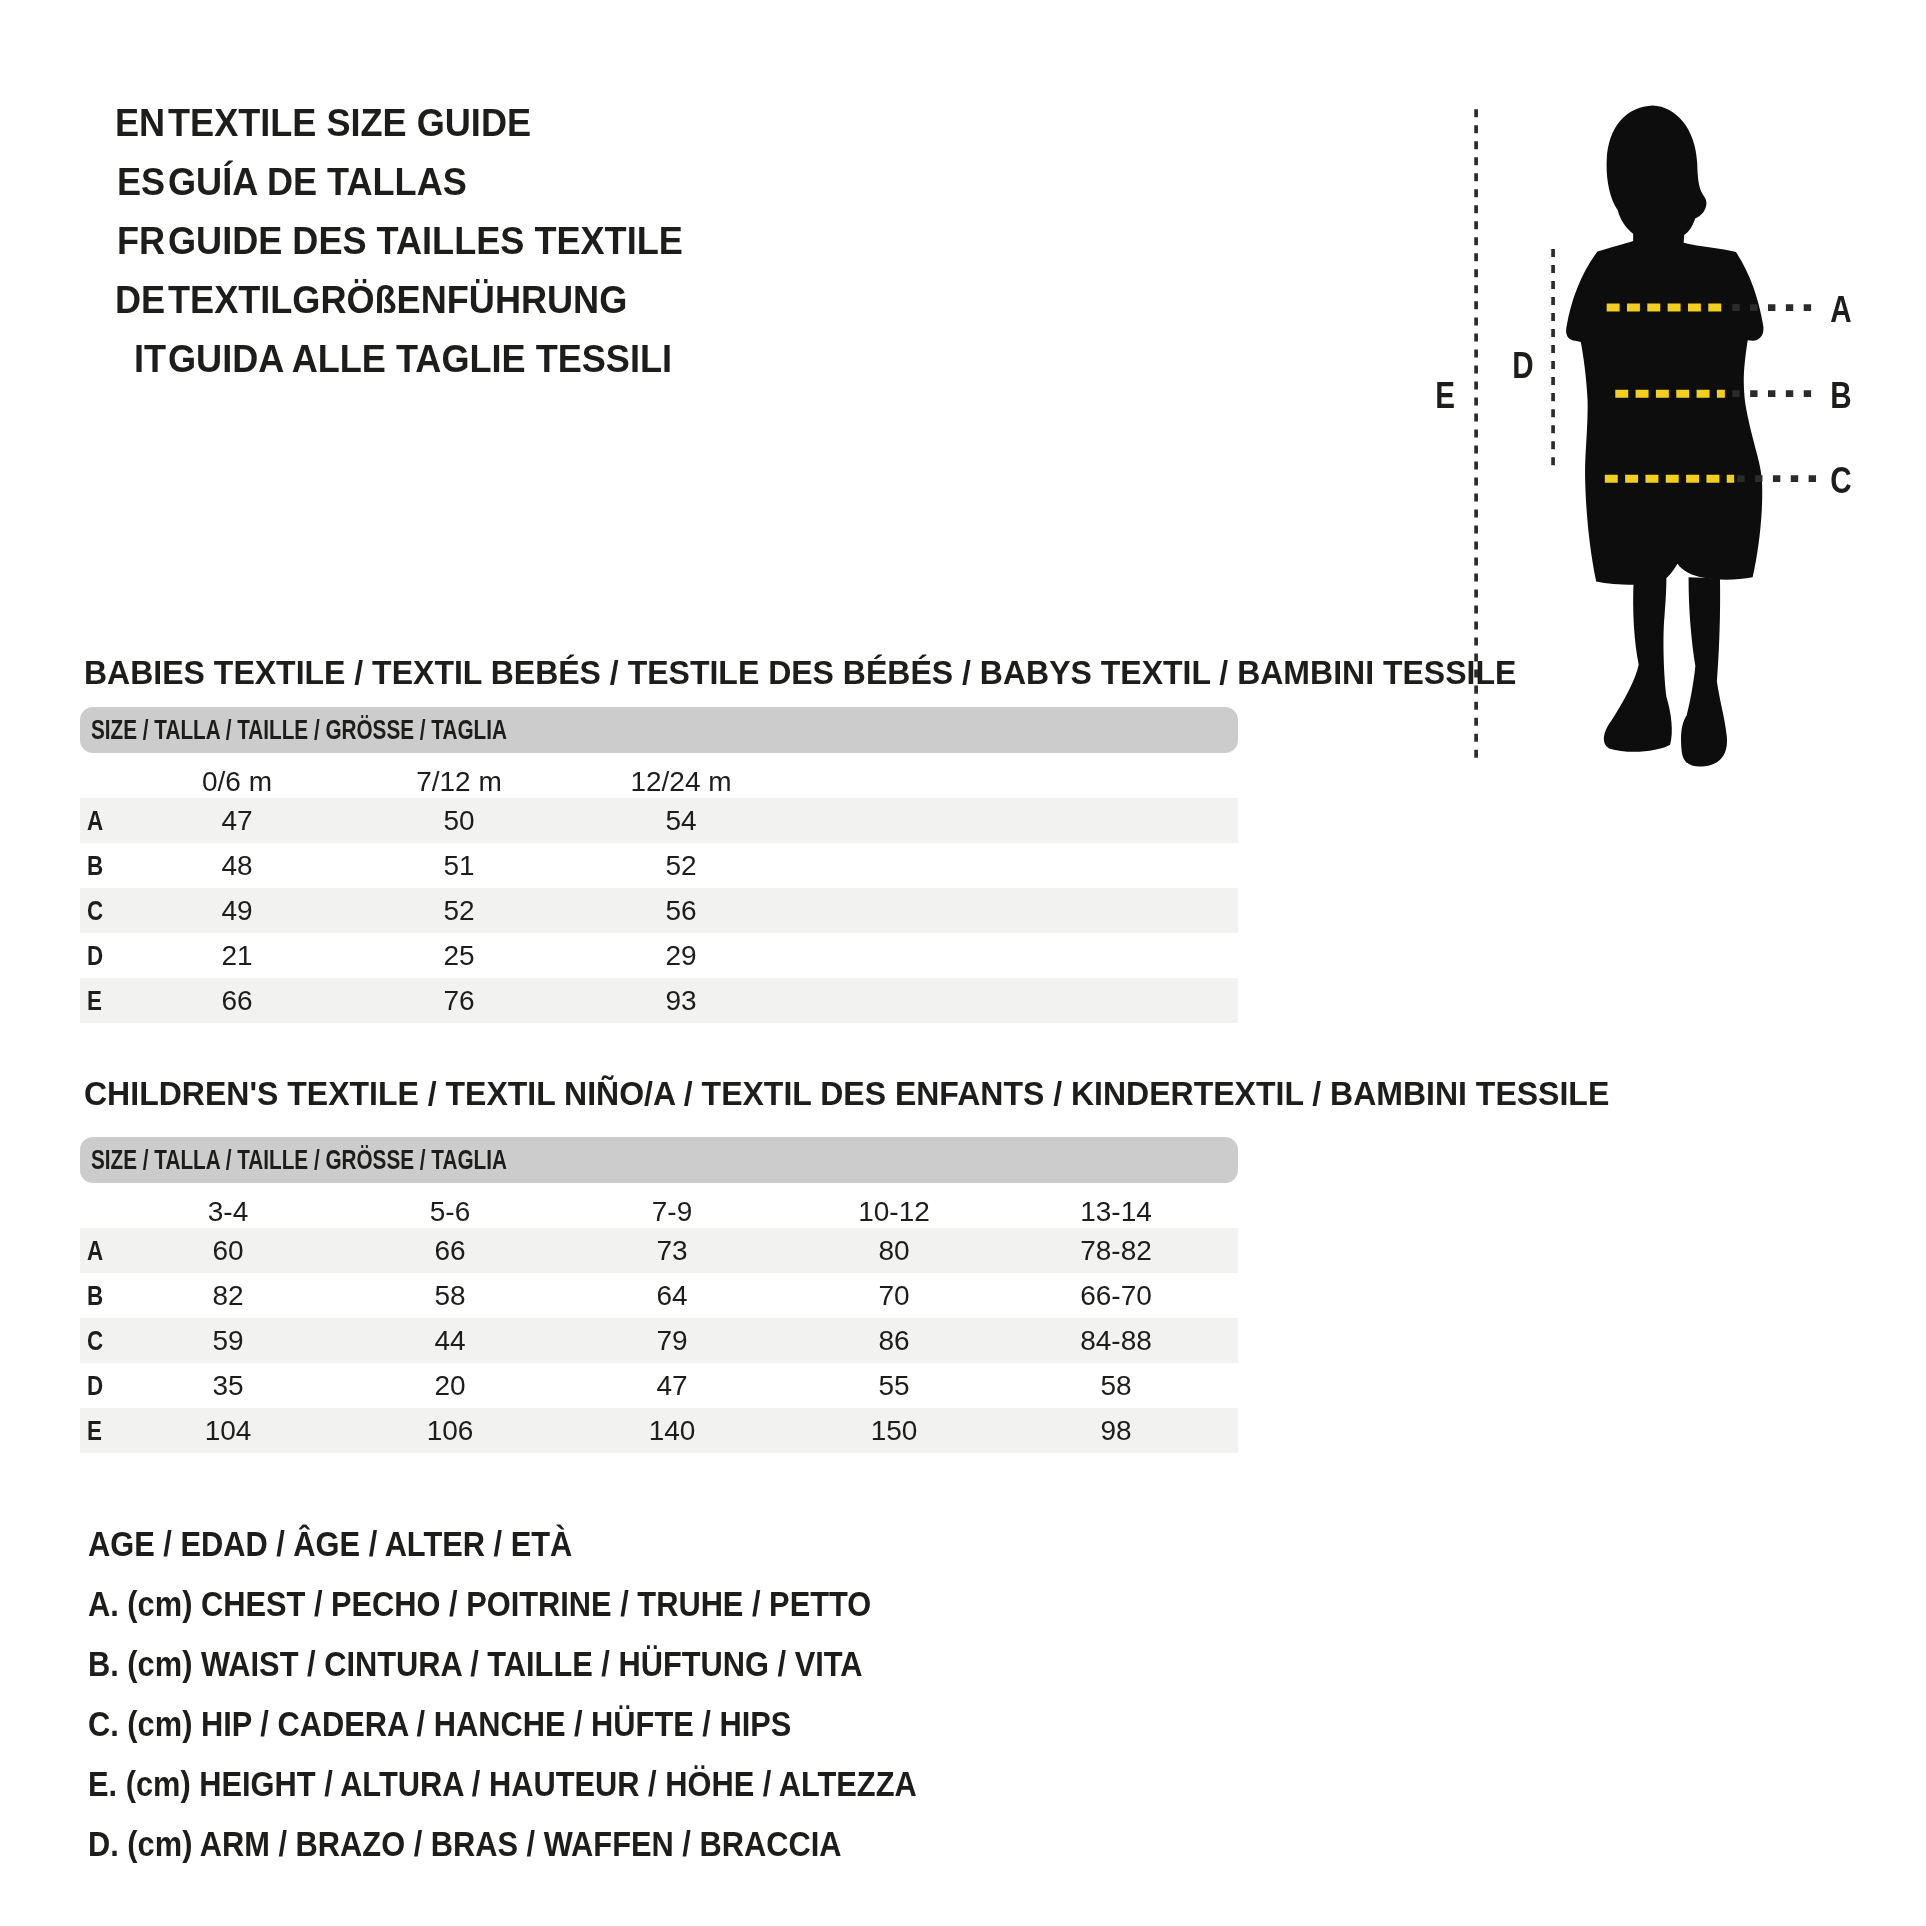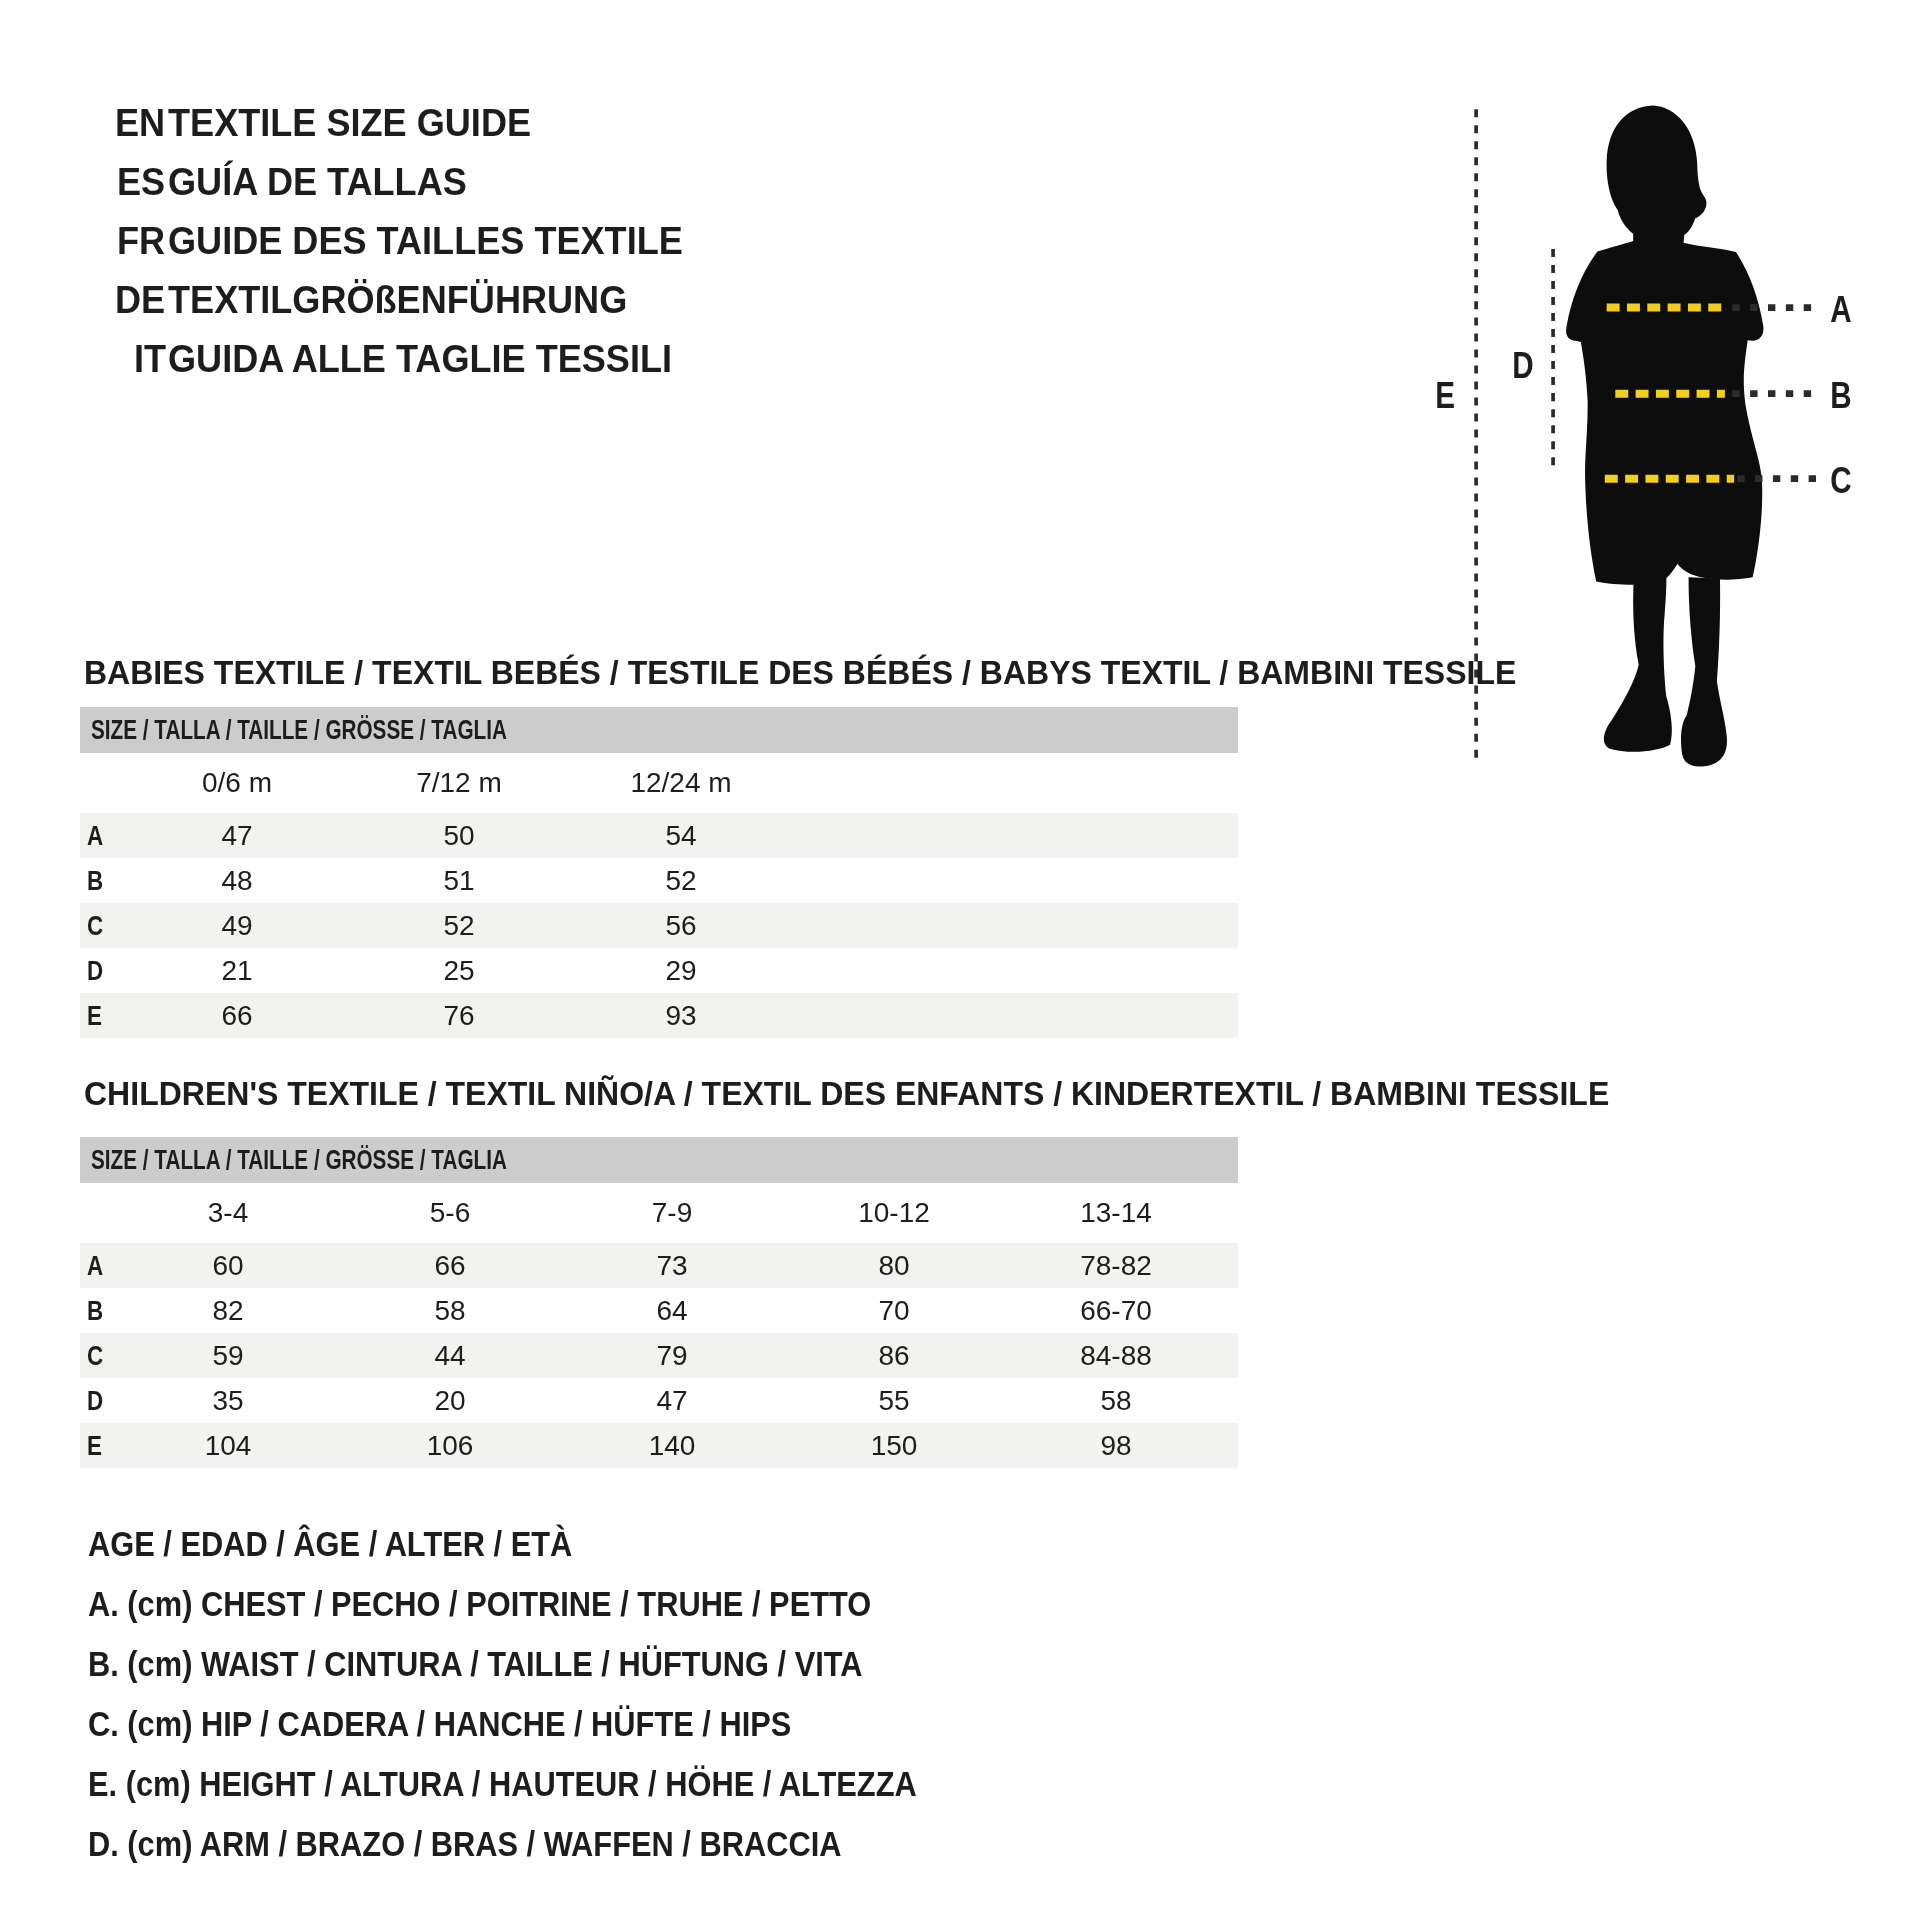--- a/index.html
+++ b/index.html
@@ -25,22 +25,22 @@
   .header-block{left:81px;top:94px;}
   .lang-row{height:59px;display:flex;align-items:center;font-size:38px;font-weight:700;text-align:right;}
   .lang-code{width:87px;flex:none;}
 
   
   .section-title{left:84px;font-size:33px;font-weight:700;line-height:42px;white-space:nowrap;}
   .section-title > span{display:inline-block;transform:scaleX(0.97);transform-origin:left center;}
 
   
   .table-block{left:80px;width:1158px;}
-  .size-bar{height:46px;background:var(--bar-gray);display:flex;align-items:center;padding-left:11px;box-sizing:border-box;font-size:28px;font-weight:700;}
-  .cols-row{display:flex;height:60px;align-items:center;font-size:28px;font-weight:400;background:#ffffff;}
+  .size-bar{height:46px;background:var(--bar-gray);display:flex;align-items:center;padding-left:11px;box-sizing:border-box;font-size:28px;font-weight:700;border-radius:13px;}
+  .cols-row{display:flex;height:45px;align-items:flex-end;font-size:28px;font-weight:400;background:#ffffff;}
   .data-row{display:flex;height:45px;align-items:center;font-size:28px;font-weight:400;}
   .data-row.striped{background:var(--stripe-gray);}
   .row-label{flex:none;box-sizing:border-box;padding-left:7.4px;font-weight:700;font-size:28px;}
   .lbl-b{width:46px;}
   .lbl-c{width:37px;}
   .cell{width:222px;flex:none;text-align:center;}
 
   
   .legend{left:88px;top:1514px;}
   .legend-line{height:60px;display:flex;align-items:center;font-size:35px;font-weight:700;}

